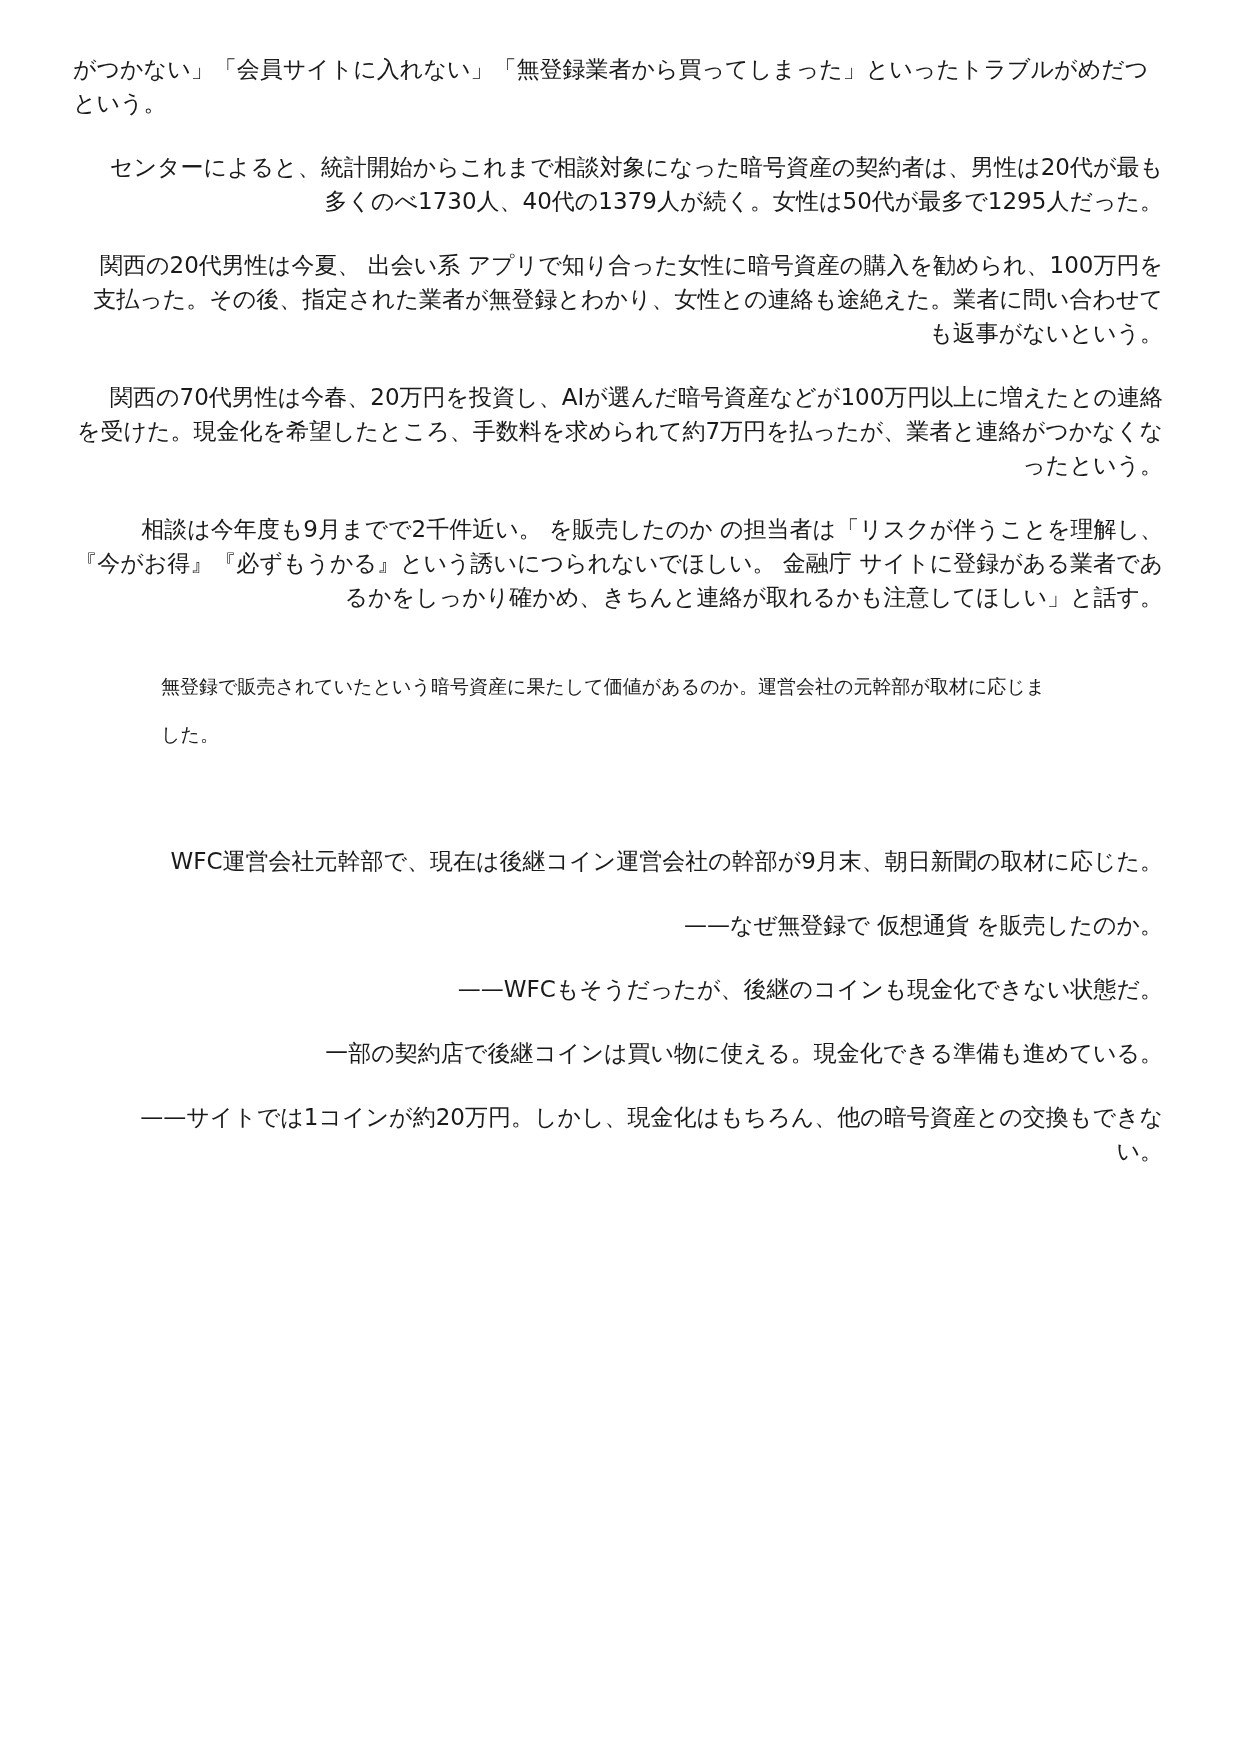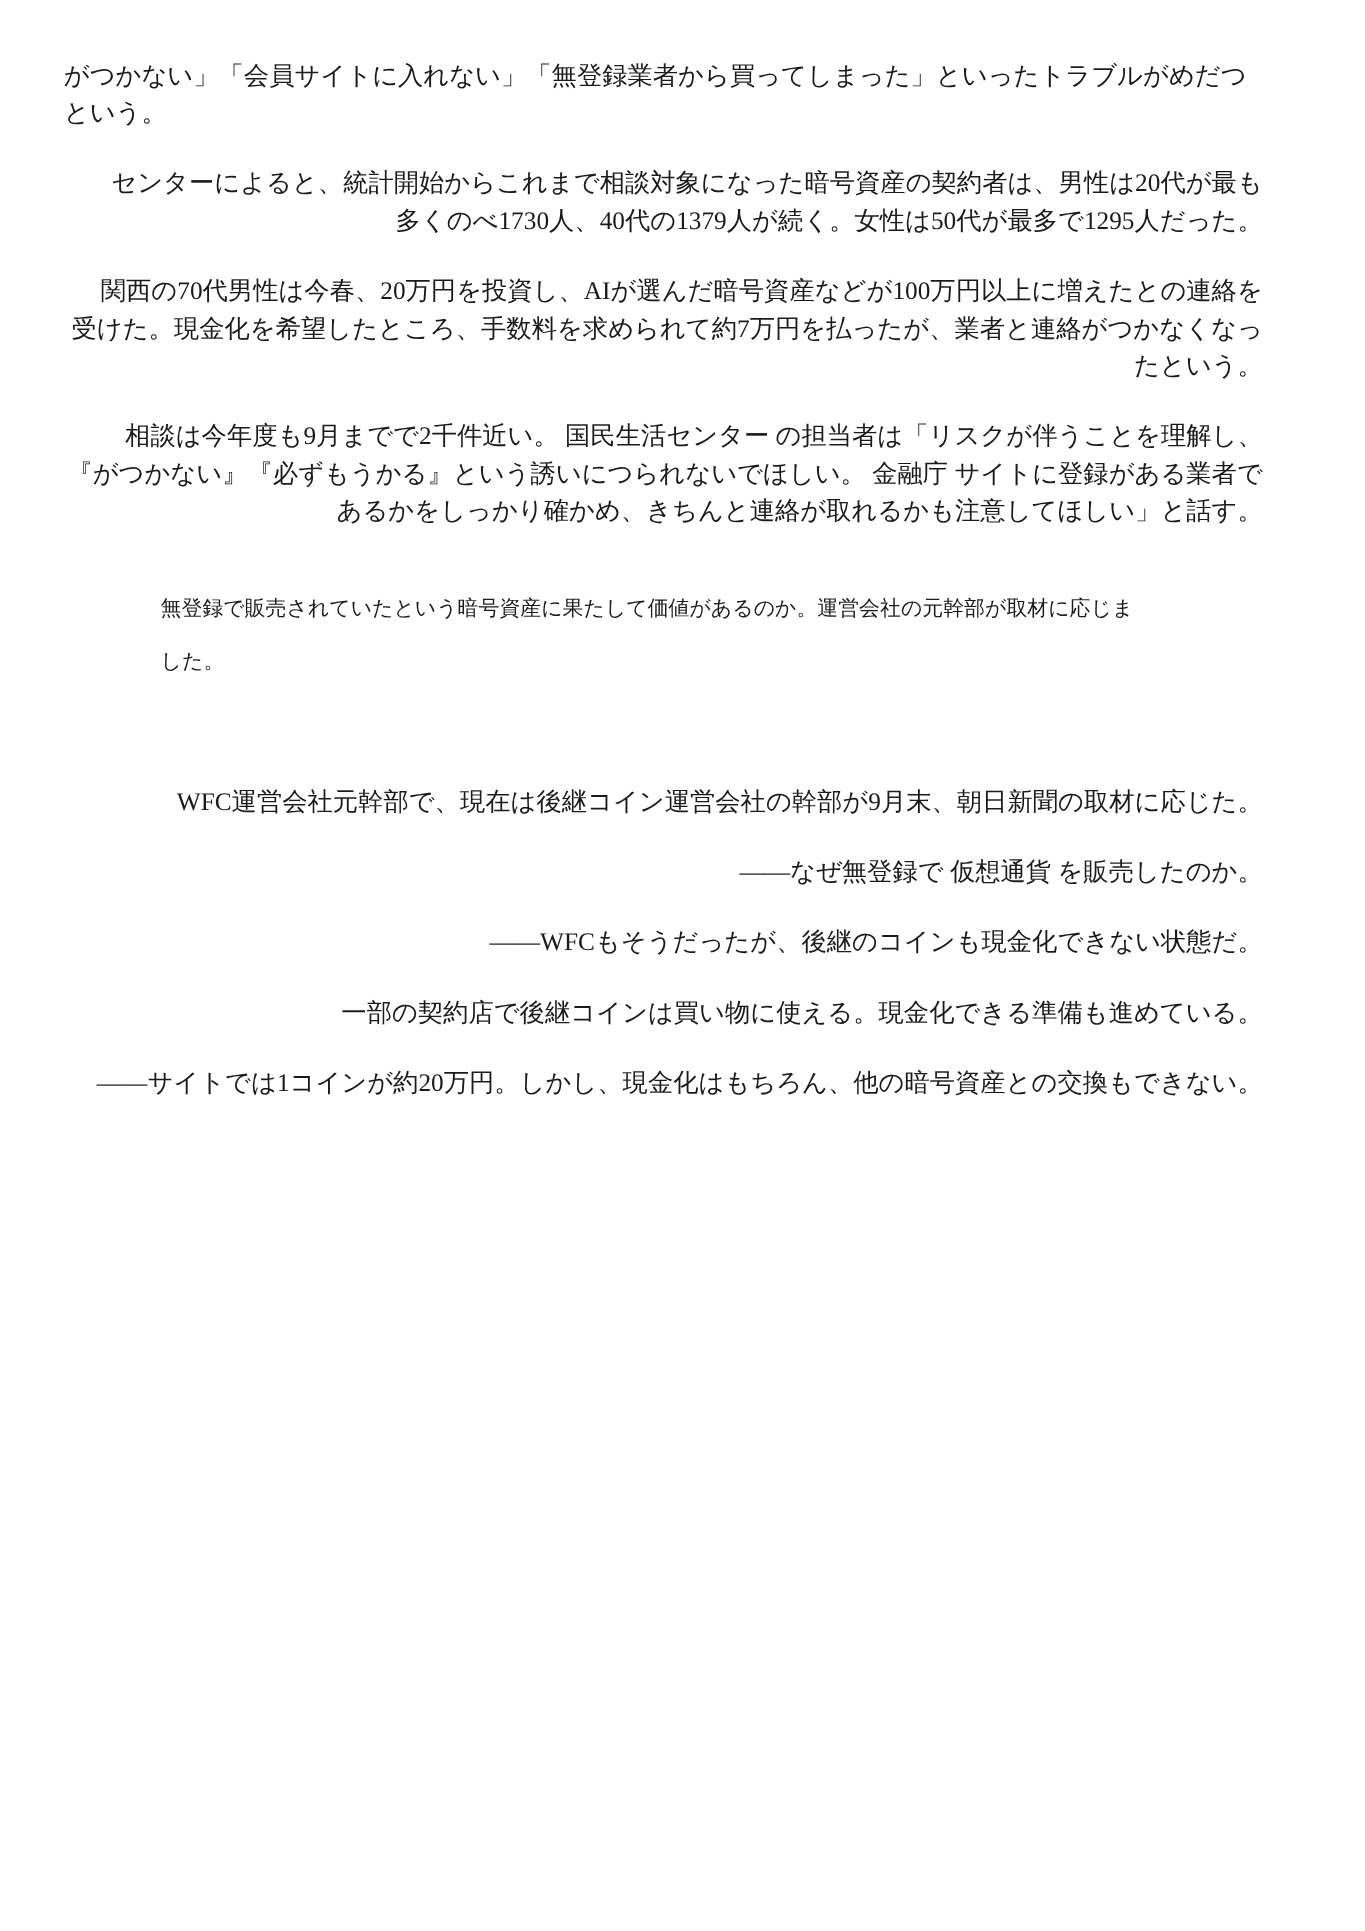--- a/index.html
+++ b/index.html
@@ -10,24 +10,23 @@
     body {
       width: 1241px;
       height: 1755px;
       position: relative;
       overflow: hidden;
       font-family: "DejaVu Sans", "Liberation Sans", sans-serif;
       color: #1a1a1a;
     }
     .page {
       position: absolute;
-      left: 58px;
+      left: 73px;
       top: 52px;
       width: 1090px;
-      font-family: Liberation Serif, serif;
     }
     .para {
       font-size: 23px;
       line-height: 34px;
       margin: 0 0 30px 0;
       letter-spacing: 0px;
       word-break: break-all;
     }
     .indent { text-indent: 23px; text-align: right; }
     .caption {
@@ -38,22 +37,23 @@
       color: #1a1a1a;
     }
     .gap-after-caption { height: 86px; }
   </style>
 </head>
 <body>
 
 <div class="page">
   <p class="para">がつかない」「会員サイトに入れない」「無登録業者から買ってしまった」といったトラブルがめだつという。</p>
   <p class="para indent">センターによると、統計開始からこれまで相談対象になった暗号資産の契約者は、男性は20代が最も多くのべ1730人、40代の1379人が続く。女性は50代が最多で1295人だった。</p>
+  <p class="para indent">関西の20代男性は今夏、 出会い系 アプリで知り合った女性に暗号資産の購入を勧められ、100万円を支払った。その後、指定された業者が無登録とわかり、女性との連絡も途絶えた。業者に問い合わせても返事がないという。</p>
   <p class="para indent">関西の70代男性は今春、20万円を投資し、AIが選んだ暗号資産などが100万円以上に増えたとの連絡を受けた。現金化を希望したところ、手数料を求められて約7万円を払ったが、業者と連絡がつかなくなったという。</p>
-  <p class="para indent">相談は今年度も9月までで2千件近い。 国民生活センター の担当者は「リスクが伴うことを理解し、『がつかない』『必ずもうかる』という誘いにつられないでほしい。 金融庁 サイトに登録がある業者であるかをしっかり確かめ、きちんと連絡が取れるかも注意してほしい」と話す。</p>
+  <p class="para indent">相談は今年度も9月までで2千件近い。 を販売したのか の担当者は「リスクが伴うことを理解し、『今がお得』『必ずもうかる』という誘いにつられないでほしい。 金融庁 サイトに登録がある業者であるかをしっかり確かめ、きちんと連絡が取れるかも注意してほしい」と話す。</p>
 
   <p class="caption">無登録で販売されていたという暗号資産に果たして価値があるのか。運営会社の元幹部が取材に応じました。</p>
   <div class="gap-after-caption"></div>
 
   <p class="para indent">WFC運営会社元幹部で、現在は後継コイン運営会社の幹部が9月末、朝日新聞の取材に応じた。</p>
   <p class="para indent">——なぜ無登録で 仮想通貨 を販売したのか。</p>
   <p class="para indent">——WFCもそうだったが、後継のコインも現金化できない状態だ。</p>
   <p class="para indent">一部の契約店で後継コインは買い物に使える。現金化できる準備も進めている。</p>
   <p class="para indent">——サイトでは1コインが約20万円。しかし、現金化はもちろん、他の暗号資産との交換もできない。</p>
 </div>

